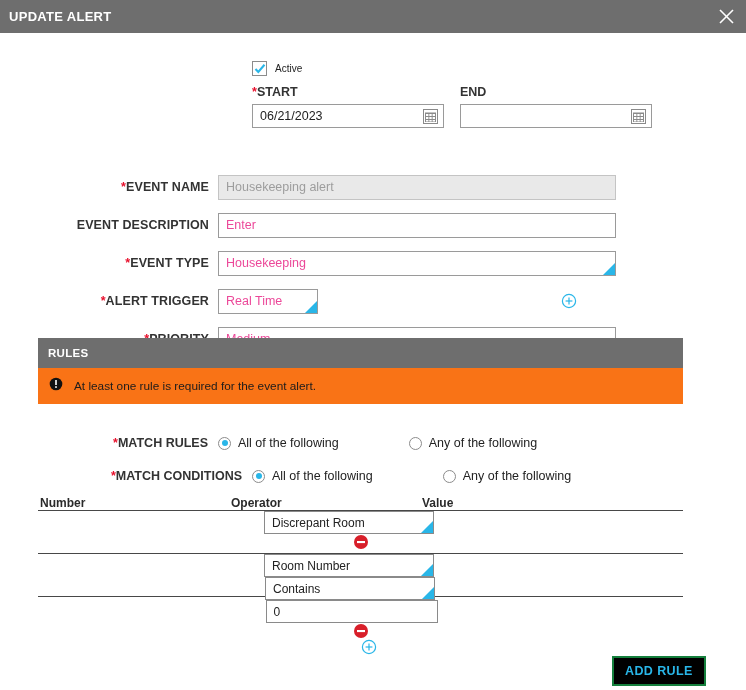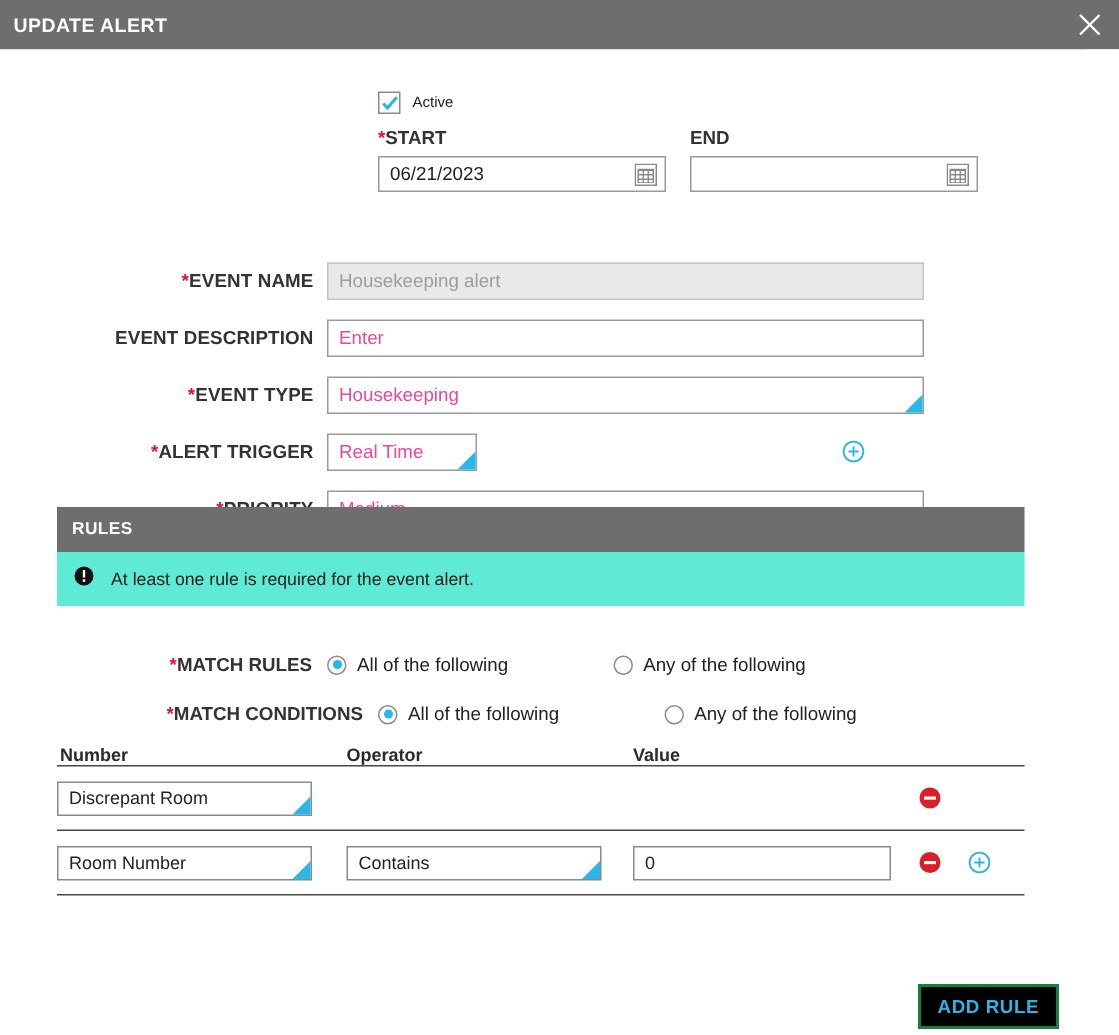--- a/index.html
+++ b/index.html
@@ -200,21 +200,21 @@
     color: #ffffff;
     font-size: 11.5px;
     font-weight: bold;
     letter-spacing: 0.3px;
     display: flex;
     align-items: center;
     padding-left: 10px;
   }
   .warn-bar {
     height: 36px;
-    background: #5eead4;
+    background: #f97316;
     display: flex;
     align-items: center;
     padding-left: 11px;
     gap: 11px;
   }
   .warn-text { font-size: 11.8px; color: #1c1c1c; }
 
   .match-row {
     display: flex;
     align-items: center;
@@ -290,20 +290,21 @@
   .ch-val   { width: 190px; }
 
   .rule-line {
     border-top: 1px solid #474747;
     height: 0;
   }
   .rule-row {
     display: flex;
     align-items: center;
     height: 42px;
+    flex-direction: column;
   }
   .cell { width: 193px; display: flex; align-items: center; }
   .cell.op { width: 191px; }
   .cell.val { width: 190px; }
   .sel-box {
     width: 170px; height: 23px;
     border: 1px solid #8a8a8a;
     background: #ffffff;
     position: relative;
     display: flex;

